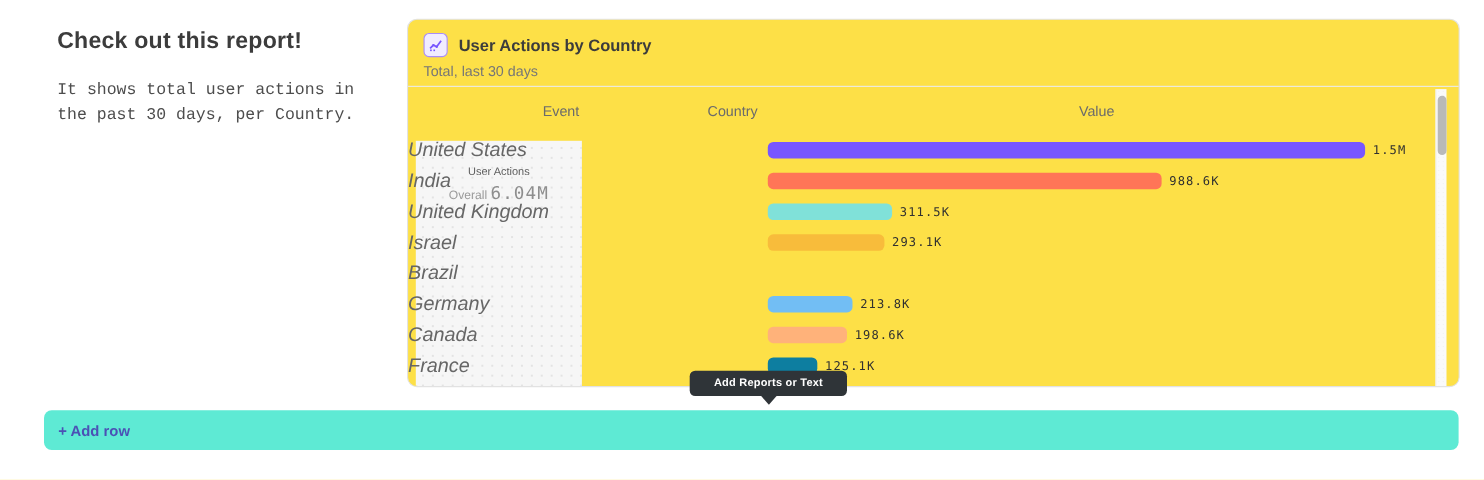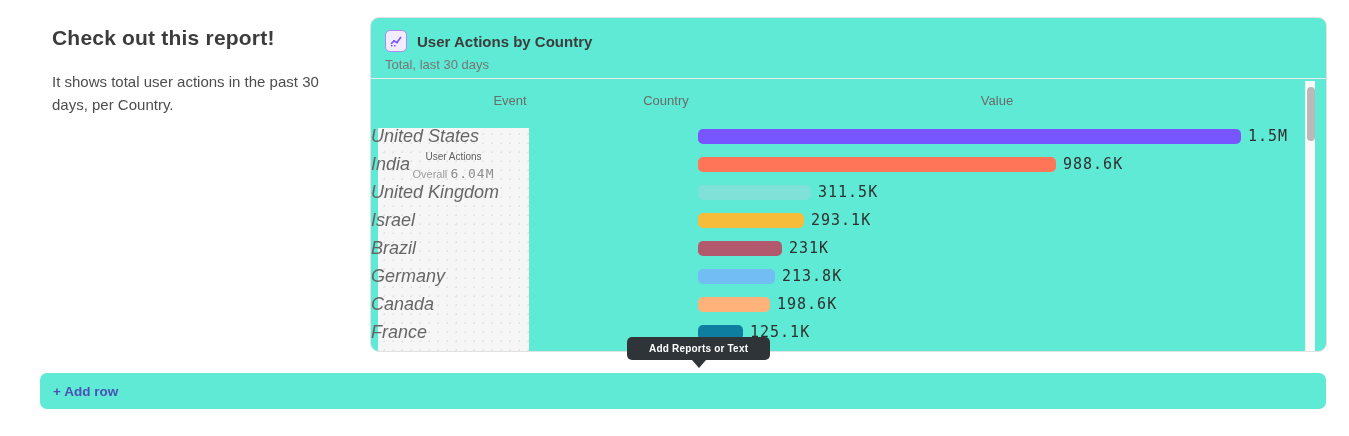--- a/index.html
+++ b/index.html
@@ -2,25 +2,25 @@
 <html><head>
 <meta charset="utf-8">
 <style>
   * { margin:0; padding:0; box-sizing:border-box; }
   html,body { width:1349px; height:436px; background:#ffffff; overflow:hidden;
               font-family:"Liberation Sans", sans-serif; }
 
   
   .intro { position:absolute; left:52px; top:26px; width:300px; }
   .intro h1 { font-size:21px; font-weight:700; color:#3c3c3c; letter-spacing:.2px; }
-  .intro p  { margin-top:21px; font-size:15px; line-height:1.5; color:#4d4d4d; }
+  .intro p  { margin-top:21px; font-size:15px; line-height:1.5; color:#4d4d4d;font-family:Liberation Mono, monospace; }
 
   
   .card { position:absolute; left:370px; top:17px; width:957px; height:335px;
-          background:#5eead4; border:1px solid #e2e2e2; border-radius:9px; }
+          background:#fde047; border:1px solid #e2e2e2; border-radius:9px; }
   .card-header { position:relative; height:61px; border-bottom:1px solid #ececec; padding:12px 14px 0 14px; }
   .title-row { display:flex; align-items:center; gap:10px; }
   .chart-ico { width:22px; height:22px; border:1px solid #a98df8; background:#f1ecff;
                border-radius:5px; display:flex; align-items:center; justify-content:center; flex:0 0 auto; }
   .card-title { font-size:15px; font-weight:700; color:#3c3c3c; }
   .card-subtitle { margin-top:5px; font-size:13px; color:#767676; }
 
   
   .table-area { position:absolute; left:0; top:62px; right:0; bottom:0; overflow:hidden;
                 border-radius:0 0 9px 9px; }
@@ -31,30 +31,30 @@
   .col-country { left:295px; }
   .col-value   { left:626px; }
 
   .event-cell { position:absolute; left:7px; top:48px; width:151px; bottom:0;
                 background:#f6f6f6;
                 background-image:radial-gradient(#e3e3e3 1px, transparent 1px);
                 background-size:9px 9px; background-position:2px 2px;
                 text-align:center; padding-top:23px; }
   .event-name { font-size:10px; color:#5d5d5d; }
   .event-overall { margin-top:4px; font-size:11px; color:#9b9b9b; }
-  .event-overall .num { font-family:"DejaVu Sans Mono", monospace; font-size:13px;
+  .event-overall .num { font-family:"DejaVu Sans Mono", monospace; font-size:16px;
                         color:#8e8e8e; letter-spacing:1px;margin-top:12px; }
 
   .rows { position:absolute; left:0; top:42px; right:21px; }
   .chart-row { display:flex; align-items:center; height:28px; }
   .country-label { width:311px; flex:0 0 auto; font-size:18px; color:#666;font-style:italic; }
   .bar-wrap { display:flex; align-items:center; margin-left:16px; flex:1; min-width:0; }
   .bar { height:15px; border-radius:5px; flex:0 0 auto; }
   .value-label { margin-left:7px; font-family:"DejaVu Sans Mono", monospace;
-                 font-size:15px; color:#303030; letter-spacing:1px; white-space:nowrap; }
+                 font-size:11px; color:#303030; letter-spacing:1px; white-space:nowrap; }
 
   
   .vscroll { position:absolute; top:1px; right:11px; bottom:0; width:10px;
              background:#fafafa; border-left:1px solid #f0f0f0;
              background-image:radial-gradient(#efefef 0.5px, transparent 0.5px);
              background-size:4px 4px; }
   .vscroll-thumb { position:absolute; top:6px; left:1px; width:8px; height:54px;
                    background:#b9b9b9; border-radius:4px; }
 
   
@@ -136,24 +136,20 @@
         </div>
         <div class="chart-row">
           <div class="country-label">Israel</div>
           <div class="bar-wrap">
             <div class="bar" style="width: 106px; background: rgb(248, 188, 59);"></div>
             <div class="value-label">293.1K</div>
           </div>
         </div>
         <div class="chart-row">
           <div class="country-label">Brazil</div>
-          <div class="bar-wrap">
-            <div class="bar" style="width: 84px; background: rgb(178, 89, 110);"></div>
-            <div class="value-label">231K</div>
-          </div>
         </div>
         <div class="chart-row">
           <div class="country-label">Germany</div>
           <div class="bar-wrap">
             <div class="bar" style="width: 77px; background: rgb(114, 190, 244);"></div>
             <div class="value-label">213.8K</div>
           </div>
         </div>
         <div class="chart-row">
           <div class="country-label">Canada</div>

